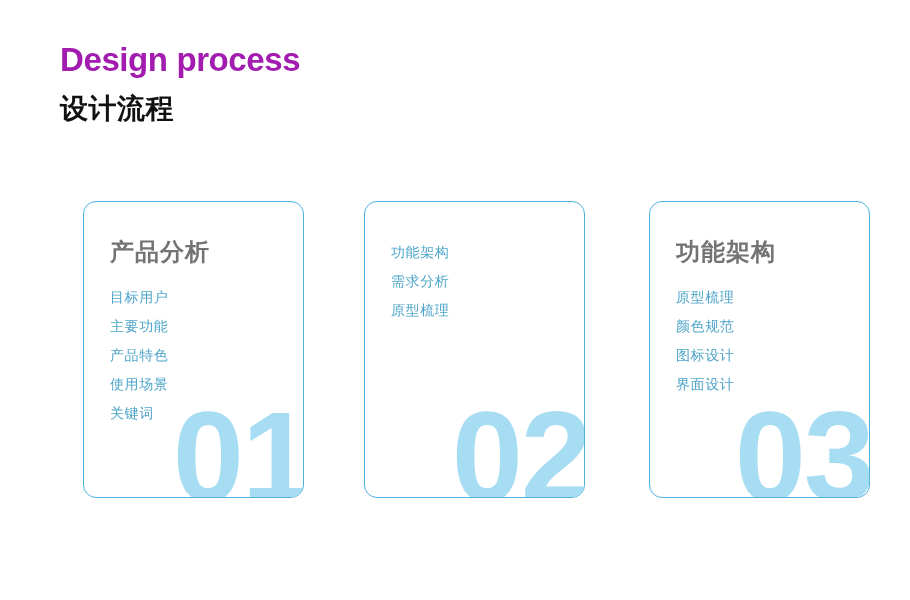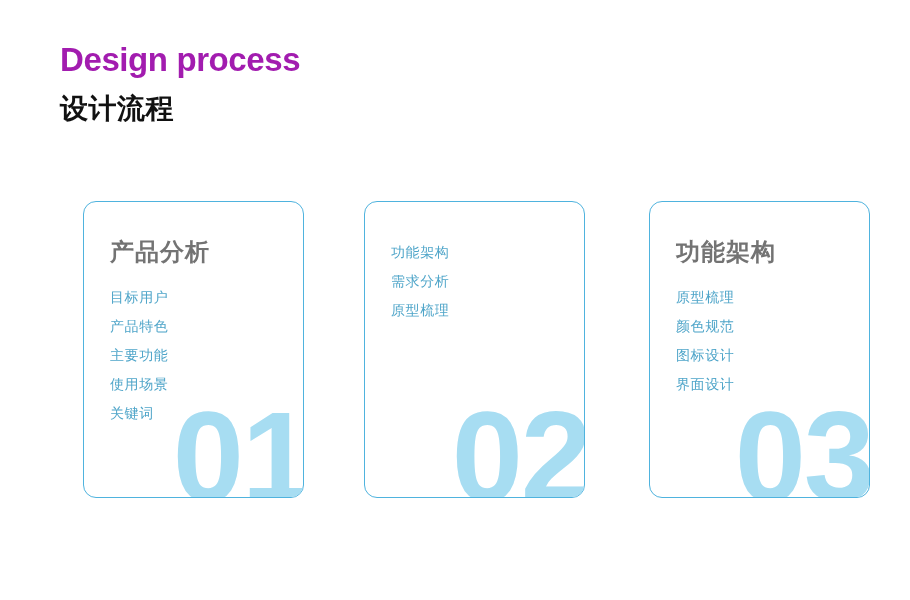--- a/index.html
+++ b/index.html
@@ -127,22 +127,22 @@
   </div>
 
   <div class="cards">
 
     <div class="card card-1">
       <div class="watermark wm-1">01</div>
       <div class="card-inner">
         <div class="card-title">产品分析</div>
         <ul class="card-list">
           <li>目标用户</li>
+          <li>主要功能</li>
           <li>产品特色</li>
-          <li>主要功能</li>
           <li>使用场景</li>
           <li>关键词</li>
         </ul>
       </div>
     </div>
 
     <div class="card card-2">
       <div class="watermark wm-2">02</div>
       <div class="card-inner">
         <ul class="card-list">

